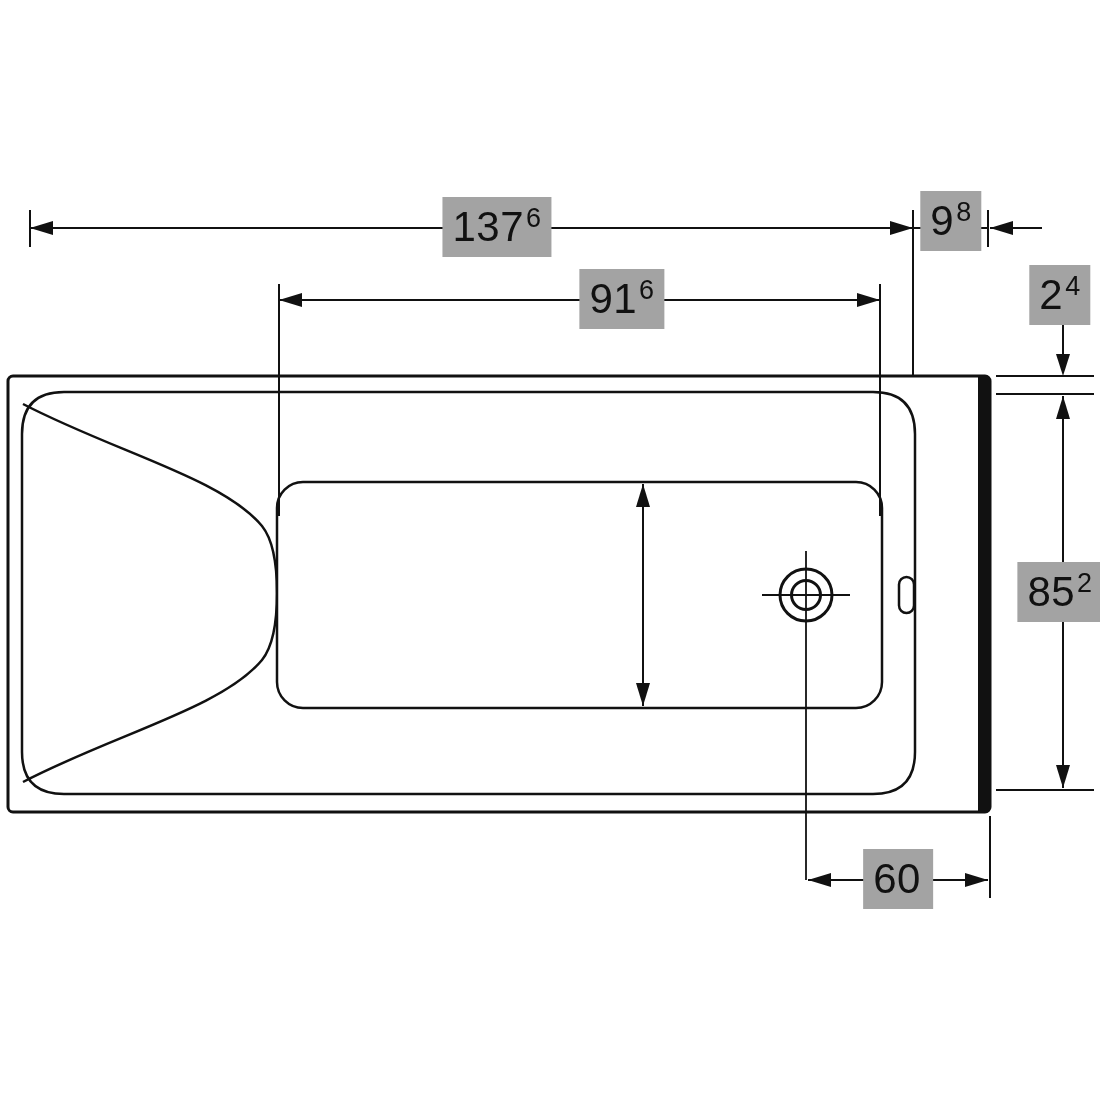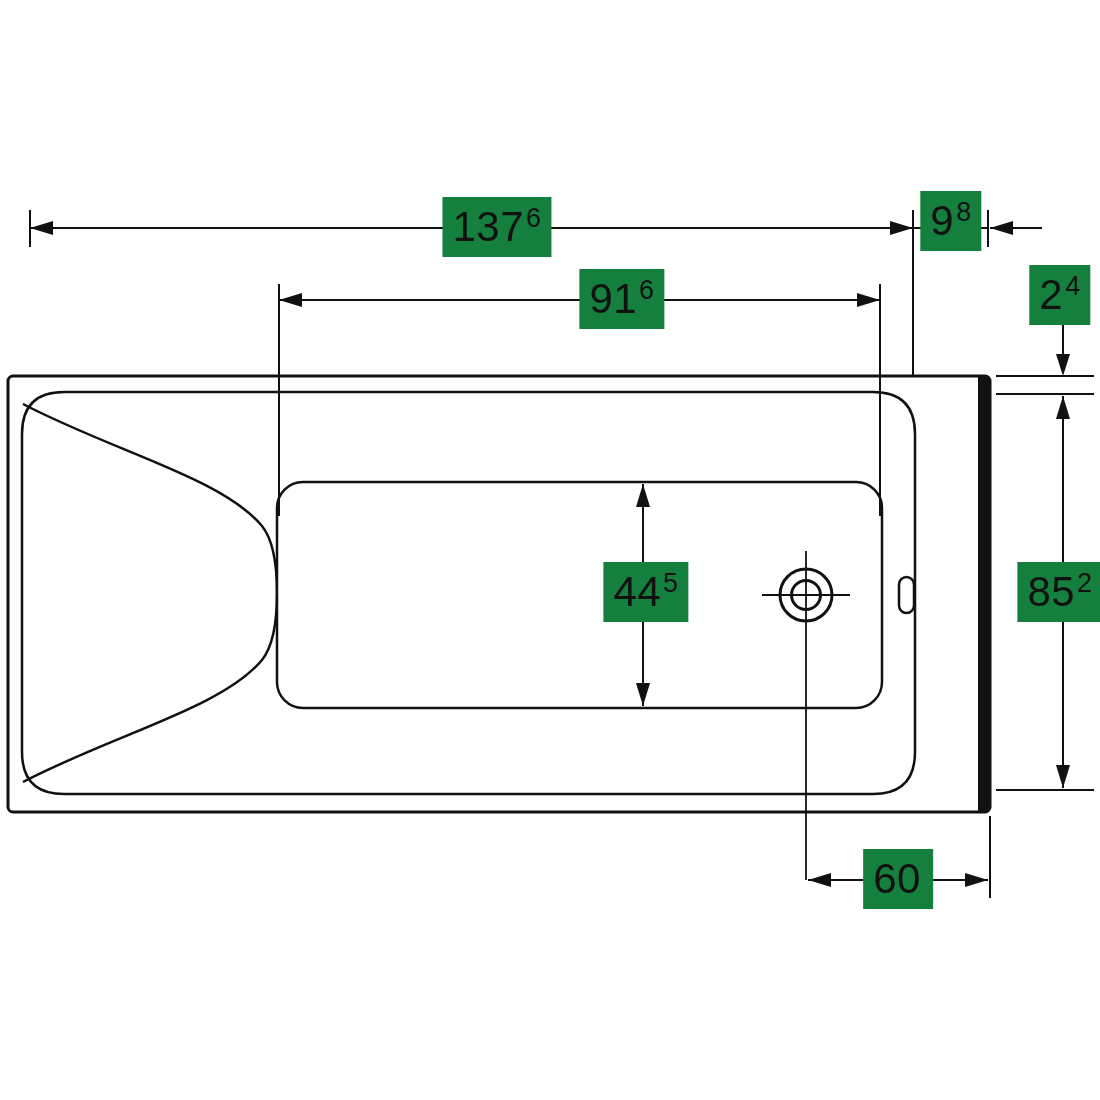--- a/index.html
+++ b/index.html
@@ -18,21 +18,21 @@
     overflow: hidden;
   }
   .canvas svg {
     position: absolute;
     left: 0;
     top: 0;
   }
   .dim-label {
     position: absolute;
     transform: translate(-50%, -50%);
-    background: #15803d;
+    background: #a3a3a3;
     color: #111111;
     font-size: 42px;
     line-height: 1;
     padding: 9px 10px;
     white-space: nowrap;
     letter-spacing: 0.5px;
   }
   .dim-label .sup {
     display: inline-block;
     font-size: 27px;
@@ -138,23 +138,20 @@
   </div>
 
   <div class="dim-label" style="left:622px; top:299px">
     <span>91</span><span class="sup">6</span>
   </div>
 
   <div class="dim-label" style="left:1060px; top:295px">
     <span>2</span><span class="sup">4</span>
   </div>
 
-  <div class="dim-label" style="left:646px; top:592px">
-    <span>44</span><span class="sup">5</span>
-  </div>
 
   <div class="dim-label" style="left:1060px; top:592px">
     <span>85</span><span class="sup">2</span>
   </div>
 
   <div class="dim-label" style="left:898px; top:879px">
     <span>60</span><span class="sup"></span>
   </div>
 
 </div>

